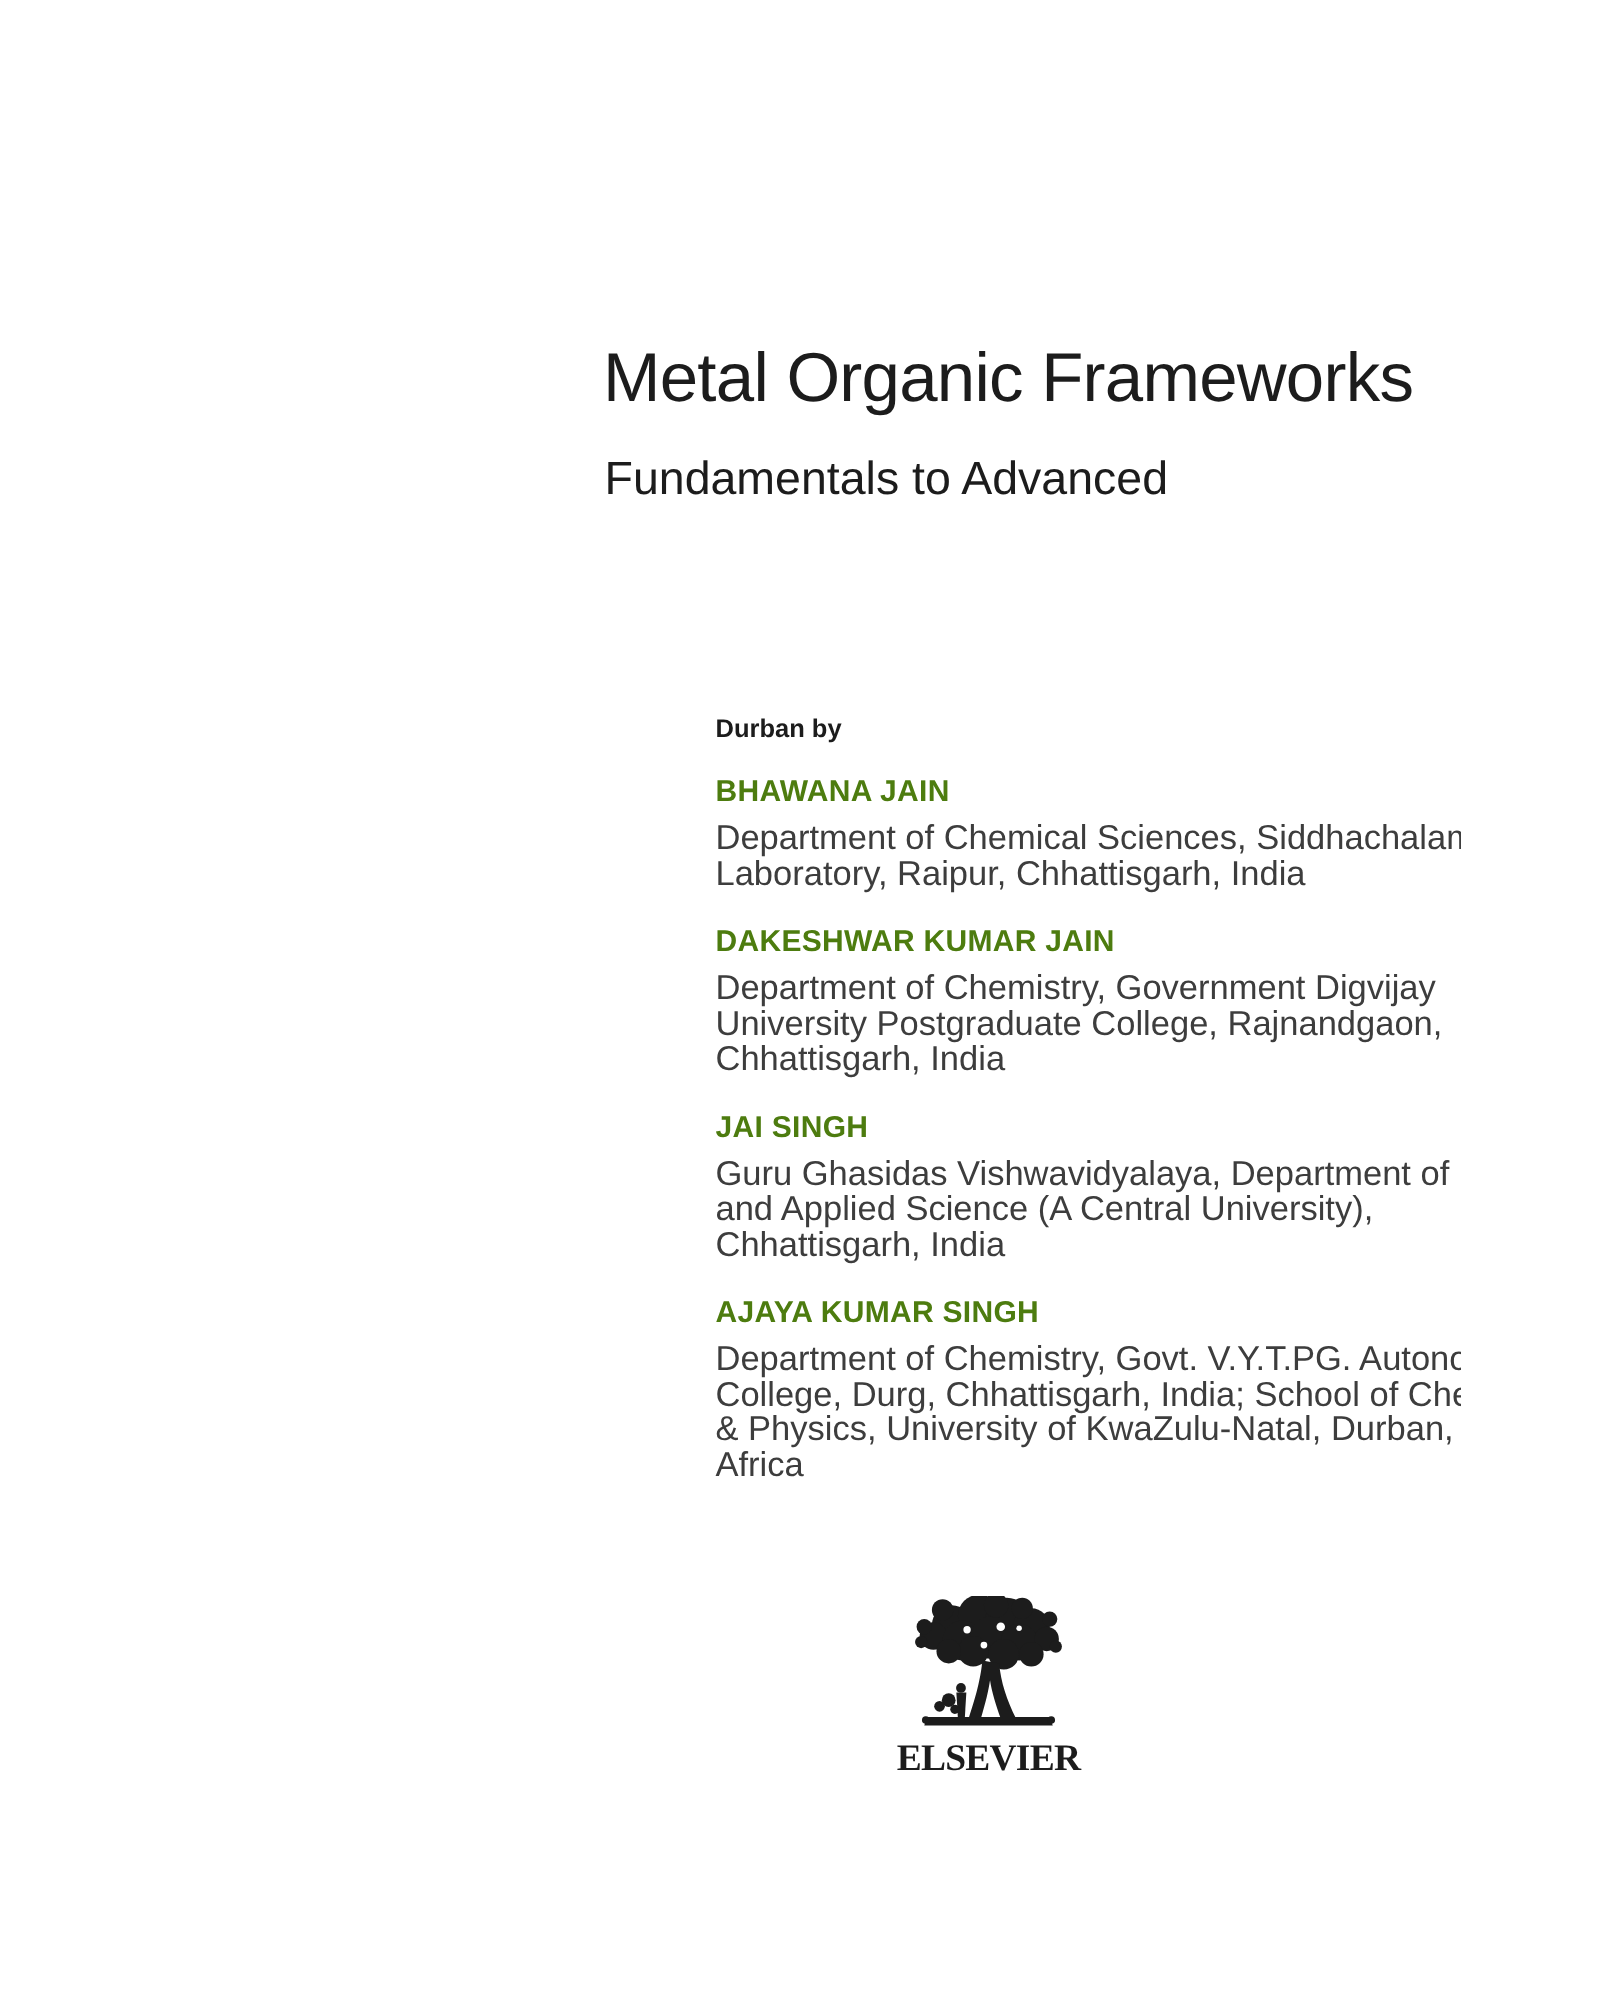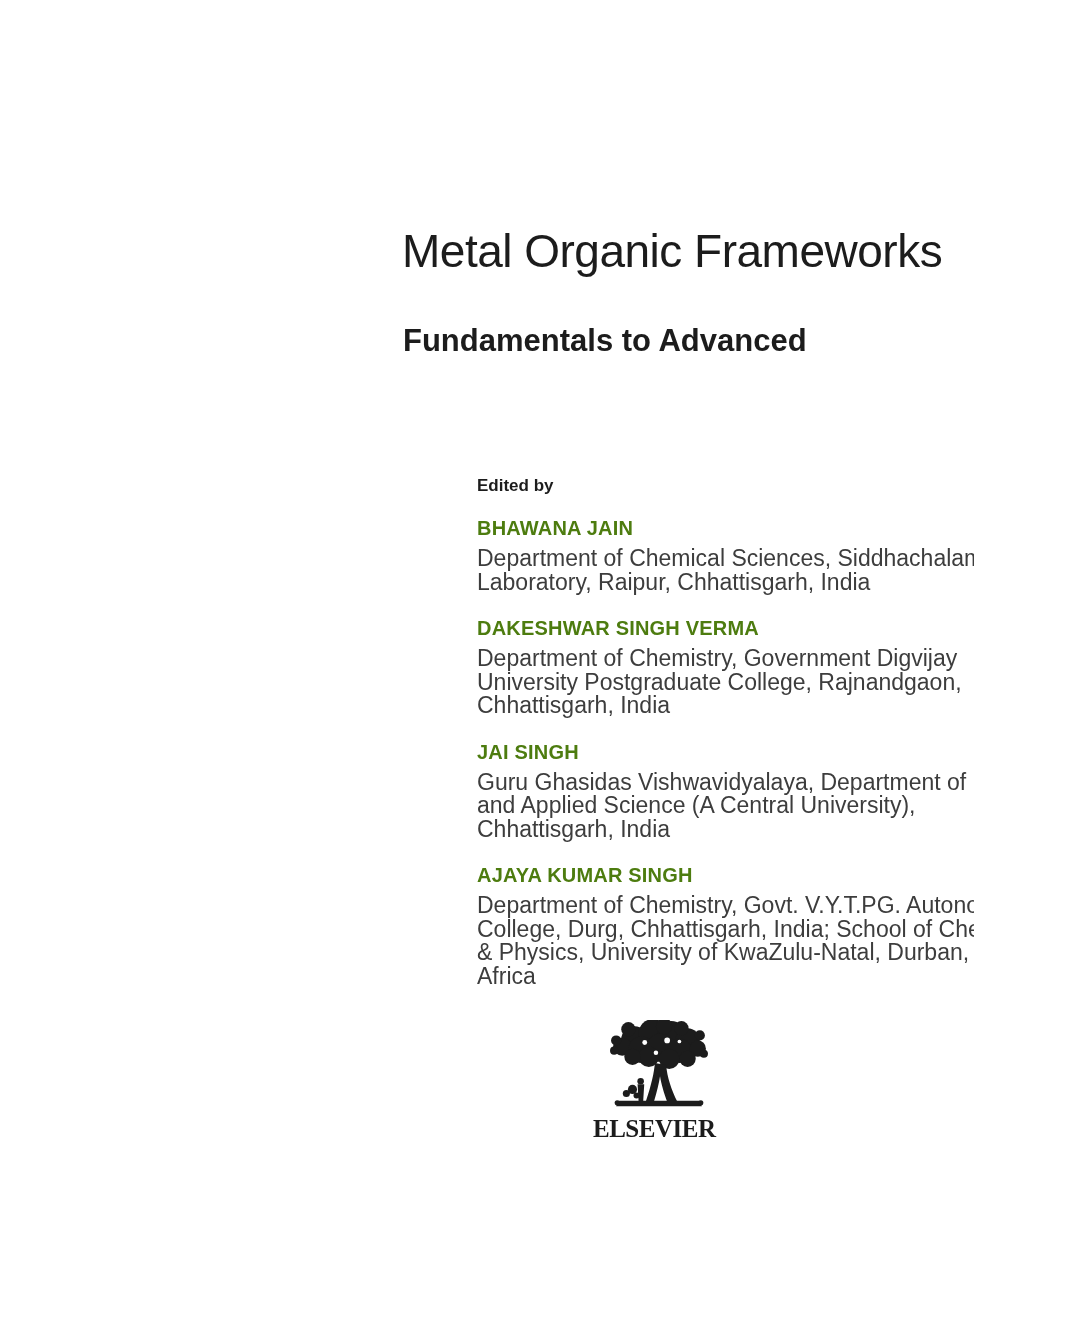--- a/index.html
+++ b/index.html
@@ -21,23 +21,22 @@
     font-size:46px;
     font-weight:400;
     letter-spacing:-0.5px;
     color:#1c1c1c;
   }
   .book-subtitle {
     position:absolute;
     left:297px;
     top:301px;
     font-size:31px;
-    font-weight:700;
+    font-weight:400;
     color:#1c1c1c;
-    margin-top:22px;
   }
   .editors-block {
     position:absolute;
     left:371px;
     top:476px;
     width:572px;
   }
   .edited-by {
     font-size:17px;
     font-weight:700;
@@ -54,52 +53,52 @@
   }
   .editor-affiliation {
     font-size:23px;
     line-height:23.5px;
     font-weight:400;
     color:#3d3d3d;
   }
   .publisher {
     position:absolute;
     left:487px;
-    top:1020px;
+    top:1064px;
     width:132px;
-    text-align:left;
+    text-align:center;
   }
   .publisher-logo { display:block; margin:0 auto; width:102px; height:94px; }
   .publisher-wordmark {
     font-family:"Liberation Serif", serif;
     font-weight:700;
     font-size:25px;
     letter-spacing:-0.5px;
     color:#1c1c1c;
     margin-top:1px;
   }
 </style>
 </head>
 <body>
 
 <div class="page">
 
   <h1 class="book-title">Metal Organic Frameworks</h1>
   <h2 class="book-subtitle">Fundamentals to Advanced</h2>
 
   <div class="editors-block">
-    <div class="edited-by">Edited by</div>
+    <div class="edited-by">Durban by</div>
 
     <div class="editor">
       <div class="editor-name">BHAWANA JAIN</div>
       <div class="editor-affiliation">Department of Chemical Sciences, Siddhachalam Laboratory, Raipur, Chhattisgarh, India</div>
     </div>
 
     <div class="editor">
-      <div class="editor-name">DAKESHWAR SINGH VERMA</div>
+      <div class="editor-name">DAKESHWAR KUMAR JAIN</div>
       <div class="editor-affiliation">Department of Chemistry, Government Digvijay University Postgraduate College, Rajnandgaon, Chhattisgarh, India</div>
     </div>
 
     <div class="editor">
       <div class="editor-name">JAI SINGH</div>
       <div class="editor-affiliation">Guru Ghasidas Vishwavidyalaya, Department of Pure and Applied Science (A Central University), Chhattisgarh, India</div>
     </div>
 
     <div class="editor">
       <div class="editor-name">AJAYA KUMAR SINGH</div>

